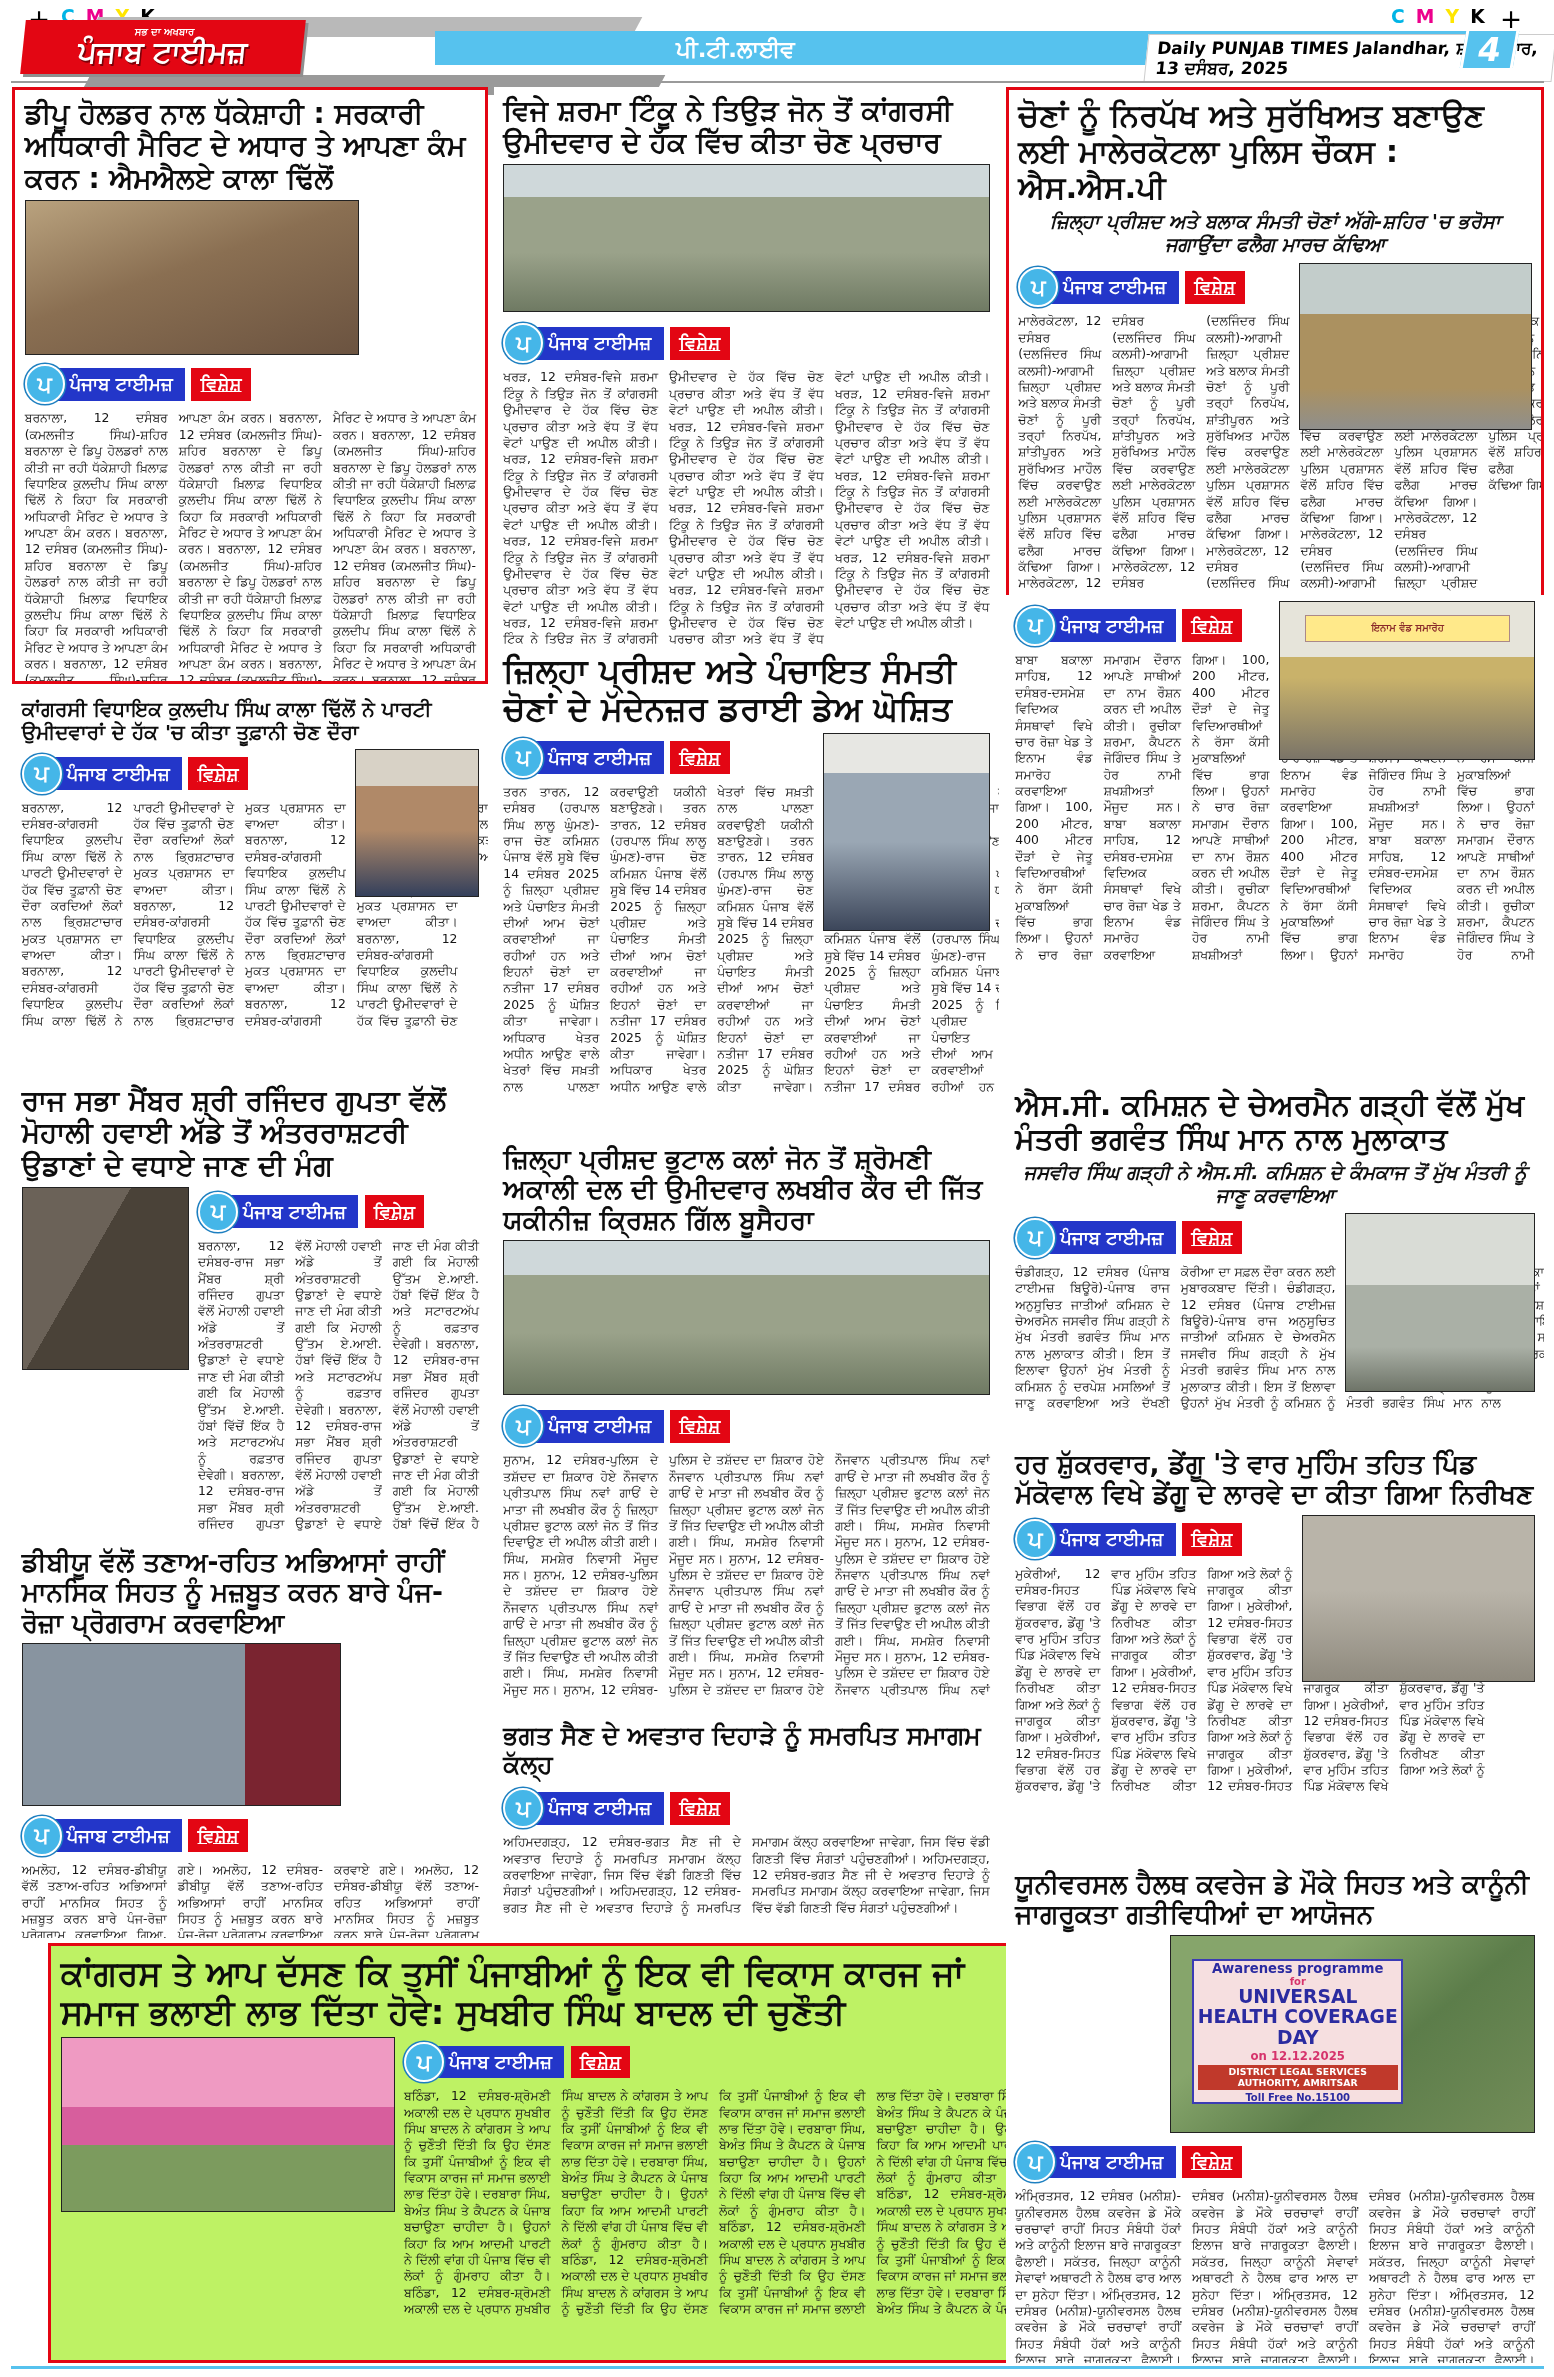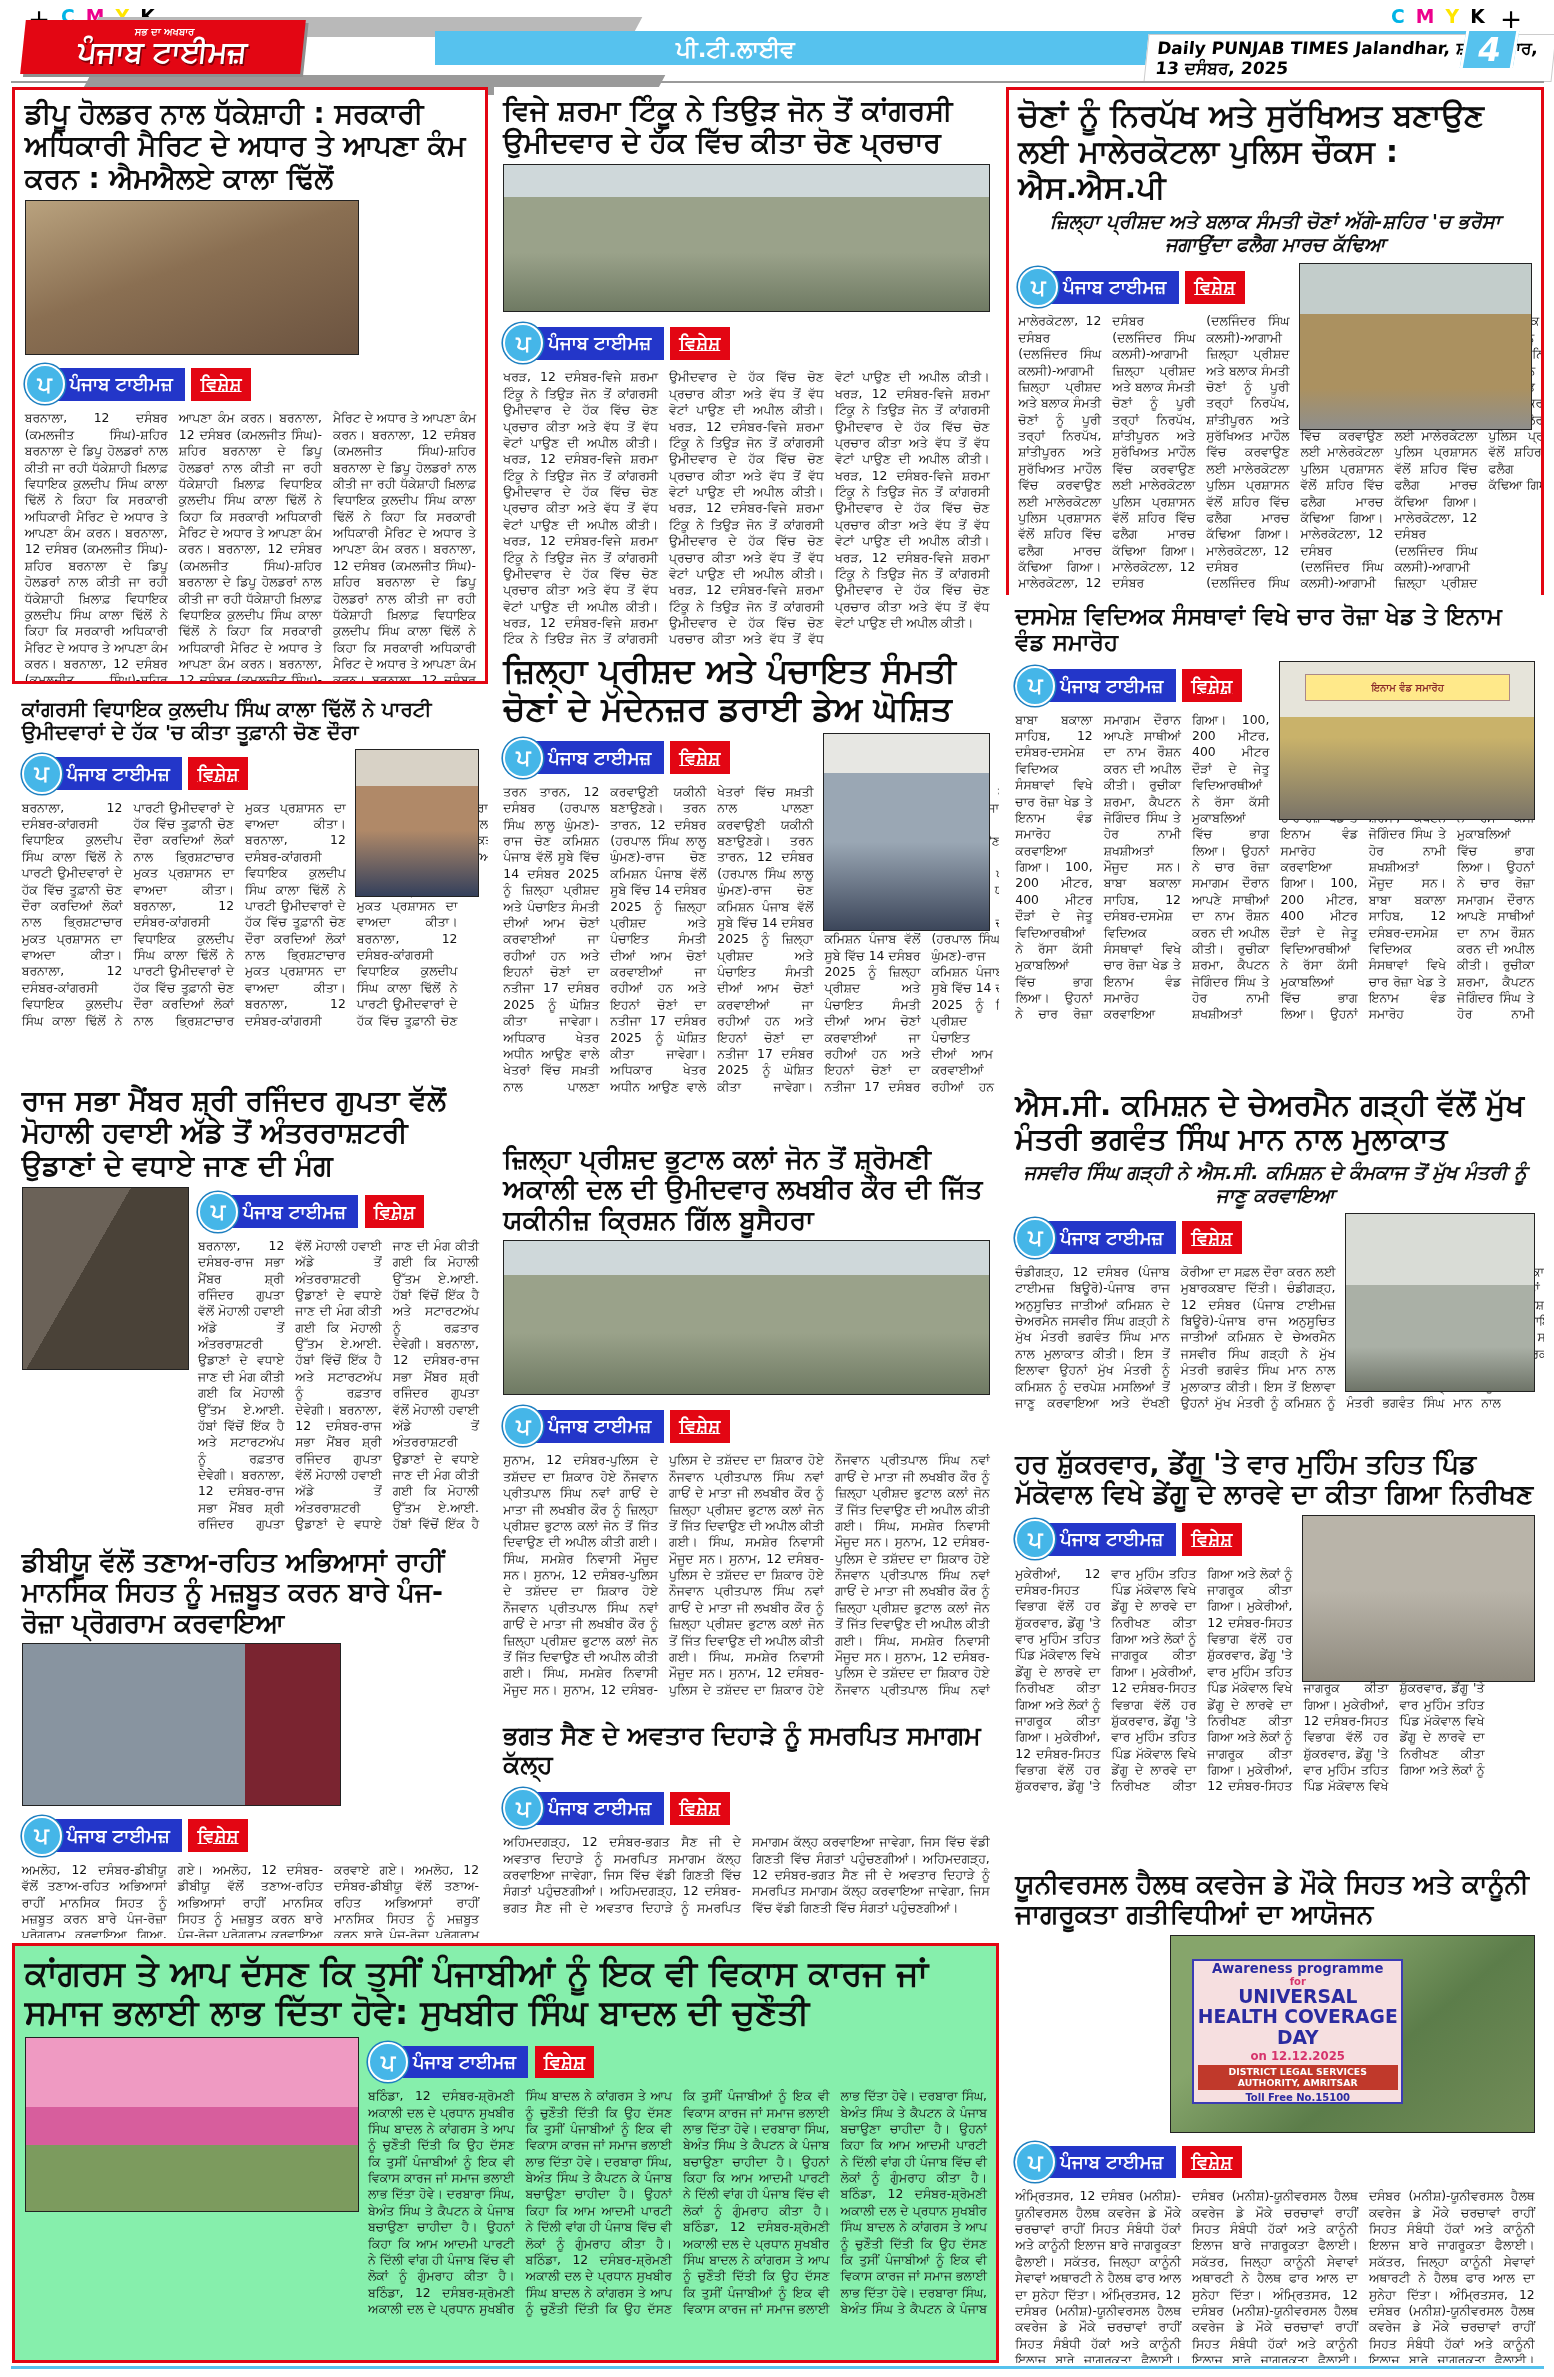--- a/index.html
+++ b/index.html
@@ -22,21 +22,21 @@
   .issue-box{position:absolute;left:1146px;top:34px;background:#fff;border:0.8px solid #ccc;
              padding:3.1px 9.3px;font-size:17px;font-weight:bold;color:#000;transform:skewX(-6deg);}
   .page-num{position:absolute;left:1463px;top:31px;width:47px;height:37px;background:#56c2ee;color:#fff;
             font-size:33px;font-weight:bold;display:flex;align-items:center;justify-content:center;
             transform:skewX(-10deg);border-left:3.1px solid #fff;border-right:3.1px solid #fff;}
   .head-rule{position:absolute;left:11px;top:81px;width:1533px;height:1.6px;background:#9a9a9a;}
   .foot-rule{position:absolute;left:11px;top:2366px;width:1533px;height:3.1px;background:#56c2ee;}
   
   .art{position:absolute;box-sizing:border-box;background:#fff;padding:6.2px 9.3px;overflow:hidden;}
   .red-border{border:3.9px solid #e30613;}
-  .cream{background:#86efac;}
+  .cream{background:#bef264;margin-left:36px;}
   .headline{font-weight:bold;line-height:1.16;color:#0d0d0d;margin:1.6px 0 4.7px 0;}
   .subhead{font-style:italic;font-weight:bold;text-align:center;font-size:19.4px;margin:1.6px 0 6.2px 0;}
   .badge{display:inline-flex;align-items:center;margin:4.7px 0 6.2px 0;position:relative;}
   .badge-circle{width:36px;height:36px;border-radius:50%;background:#45b6e8;color:#fff;z-index:2;
                 display:flex;align-items:center;justify-content:center;font-size:22px;font-weight:bold;
                 border:2.3px solid #fff;box-shadow:0 0 0 1.6px #1d7fc0;}
   .badge-name{background:#2336c9;color:#fff;font-weight:bold;font-size:18px;padding:5.4px 12.4px 5.4px 22px;margin-left:-17px;}
   .badge-tag{background:#e30613;color:#fff;font-weight:bold;font-size:18px;padding:5.4px 9.3px;margin-left:6.2px;
              text-decoration:underline;}
   .body{font-size:12.4px;line-height:1.32;text-align:justify;column-gap:11px;color:#151515;}
@@ -152,21 +152,20 @@
     <div class="photo ph-portrait fr" style="width:167px;height:198px"></div>
     <div class="badge">
       <div class="badge-circle">ਪ</div>
       <div class="badge-name">ਪੰਜਾਬ ਟਾਈਮਜ਼</div>
       <div class="badge-tag">ਵਿਸ਼ੇਸ਼</div>
     </div>
     <div class="body cols3" style="height:326px">ਤਰਨ ਤਾਰਨ, 12 ਦਸੰਬਰ (ਹਰਪਾਲ ਸਿੰਘ ਲਾਲੂ ਘੁੰਮਣ)-ਰਾਜ ਚੋਣ ਕਮਿਸ਼ਨ ਪੰਜਾਬ ਵੱਲੋਂ ਸੂਬੇ ਵਿੱਚ 14 ਦਸੰਬਰ 2025 ਨੂੰ ਜ਼ਿਲ੍ਹਾ ਪ੍ਰੀਸ਼ਦ ਅਤੇ ਪੰਚਾਇਤ ਸੰਮਤੀ ਦੀਆਂ ਆਮ ਚੋਣਾਂ ਕਰਵਾਈਆਂ ਜਾ ਰਹੀਆਂ ਹਨ ਅਤੇ ਇਹਨਾਂ ਚੋਣਾਂ ਦਾ ਨਤੀਜਾ 17 ਦਸੰਬਰ 2025 ਨੂੰ ਘੋਸ਼ਿਤ ਕੀਤਾ ਜਾਵੇਗਾ। ਅਧਿਕਾਰ ਖੇਤਰ ਅਧੀਨ ਆਉਣ ਵਾਲੇ ਖੇਤਰਾਂ ਵਿੱਚ ਸਖ਼ਤੀ ਨਾਲ ਪਾਲਣਾ ਕਰਵਾਉਣੀ ਯਕੀਨੀ ਬਣਾਉਣਗੇ। ਤਰਨ ਤਾਰਨ, 12 ਦਸੰਬਰ (ਹਰਪਾਲ ਸਿੰਘ ਲਾਲੂ ਘੁੰਮਣ)-ਰਾਜ ਚੋਣ ਕਮਿਸ਼ਨ ਪੰਜਾਬ ਵੱਲੋਂ ਸੂਬੇ ਵਿੱਚ 14 ਦਸੰਬਰ 2025 ਨੂੰ ਜ਼ਿਲ੍ਹਾ ਪ੍ਰੀਸ਼ਦ ਅਤੇ ਪੰਚਾਇਤ ਸੰਮਤੀ ਦੀਆਂ ਆਮ ਚੋਣਾਂ ਕਰਵਾਈਆਂ ਜਾ ਰਹੀਆਂ ਹਨ ਅਤੇ ਇਹਨਾਂ ਚੋਣਾਂ ਦਾ ਨਤੀਜਾ 17 ਦਸੰਬਰ 2025 ਨੂੰ ਘੋਸ਼ਿਤ ਕੀਤਾ ਜਾਵੇਗਾ। ਅਧਿਕਾਰ ਖੇਤਰ ਅਧੀਨ ਆਉਣ ਵਾਲੇ ਖੇਤਰਾਂ ਵਿੱਚ ਸਖ਼ਤੀ ਨਾਲ ਪਾਲਣਾ ਕਰਵਾਉਣੀ ਯਕੀਨੀ ਬਣਾਉਣਗੇ। ਤਰਨ ਤਾਰਨ, 12 ਦਸੰਬਰ (ਹਰਪਾਲ ਸਿੰਘ ਲਾਲੂ ਘੁੰਮਣ)-ਰਾਜ ਚੋਣ ਕਮਿਸ਼ਨ ਪੰਜਾਬ ਵੱਲੋਂ ਸੂਬੇ ਵਿੱਚ 14 ਦਸੰਬਰ 2025 ਨੂੰ ਜ਼ਿਲ੍ਹਾ ਪ੍ਰੀਸ਼ਦ ਅਤੇ ਪੰਚਾਇਤ ਸੰਮਤੀ ਦੀਆਂ ਆਮ ਚੋਣਾਂ ਕਰਵਾਈਆਂ ਜਾ ਰਹੀਆਂ ਹਨ ਅਤੇ ਇਹਨਾਂ ਚੋਣਾਂ ਦਾ ਨਤੀਜਾ 17 ਦਸੰਬਰ 2025 ਨੂੰ ਘੋਸ਼ਿਤ ਕੀਤਾ ਜਾਵੇਗਾ। ਅਧਿਕਾਰ ਖੇਤਰ ਅਧੀਨ ਆਉਣ ਵਾਲੇ ਖੇਤਰਾਂ ਵਿੱਚ ਸਖ਼ਤੀ ਨਾਲ ਪਾਲਣਾ ਕਰਵਾਉਣੀ ਯਕੀਨੀ ਬਣਾਉਣਗੇ। ਤਰਨ ਤਾਰਨ, 12 ਦਸੰਬਰ (ਹਰਪਾਲ ਸਿੰਘ ਲਾਲੂ ਘੁੰਮਣ)-ਰਾਜ ਚੋਣ ਕਮਿਸ਼ਨ ਪੰਜਾਬ ਵੱਲੋਂ ਸੂਬੇ ਵਿੱਚ 14 ਦਸੰਬਰ 2025 ਨੂੰ ਜ਼ਿਲ੍ਹਾ ਪ੍ਰੀਸ਼ਦ ਅਤੇ ਪੰਚਾਇਤ ਸੰਮਤੀ ਦੀਆਂ ਆਮ ਚੋਣਾਂ ਕਰਵਾਈਆਂ ਜਾ ਰਹੀਆਂ ਹਨ ਅਤੇ ਇਹਨਾਂ ਚੋਣਾਂ ਦਾ ਨਤੀਜਾ 17 ਦਸੰਬਰ 2025 ਨੂੰ ਘੋਸ਼ਿਤ ਕੀਤਾ ਜਾਵੇਗਾ। ਅਧਿਕਾਰ ਖੇਤਰ ਅਧੀਨ ਆਉਣ ਵਾਲੇ ਖੇਤਰਾਂ ਵਿੱਚ ਸਖ਼ਤੀ ਨਾਲ ਪਾਲਣਾ ਕਰਵਾਉਣੀ ਯਕੀਨੀ ਬਣਾਉਣਗੇ। ਤਰਨ ਤਾਰਨ, 12 ਦਸੰਬਰ (ਹਰਪਾਲ ਸਿੰਘ ਲਾਲੂ ਘੁੰਮਣ)-ਰਾਜ ਚੋਣ ਕਮਿਸ਼ਨ ਪੰਜਾਬ ਵੱਲੋਂ ਸੂਬੇ ਵਿੱਚ 14 ਦਸੰਬਰ 2025 ਨੂੰ ਜ਼ਿਲ੍ਹਾ ਪ੍ਰੀਸ਼ਦ ਅਤੇ ਪੰਚਾਇਤ ਸੰਮਤੀ ਦੀਆਂ ਆਮ ਚੋਣਾਂ ਕਰਵਾਈਆਂ ਜਾ ਰਹੀਆਂ ਹਨ ਅਤੇ ਇਹਨਾਂ ਚੋਣਾਂ ਦਾ ਨਤੀਜਾ 17 ਦਸੰਬਰ 2025 ਨੂੰ ਘੋਸ਼ਿਤ ਕੀਤਾ ਜਾਵੇਗਾ। ਅਧਿਕਾਰ ਖੇਤਰ ਅਧੀਨ ਆਉਣ ਵਾਲੇ ਖੇਤਰਾਂ ਵਿੱਚ ਸਖ਼ਤੀ ਨਾਲ ਪਾਲਣਾ ਕਰਵਾਉਣੀ ਯਕੀਨੀ ਬਣਾਉਣਗੇ।</div>
   </div>
 
   <div class="art" style="left:1006px;top:595px;width:538px;height:480px">
-    <div class="headline" style="font-size:23px">ਦਸਮੇਸ਼ ਵਿਦਿਅਕ ਸੰਸਥਾਵਾਂ ਵਿਖੇ ਚਾਰ ਰੋਜ਼ਾ ਖੇਡ ਤੇ ਇਨਾਮ ਵੰਡ ਸਮਾਰੋਹ</div>
     <div class="photo ph-event fr" style="width:256px;height:159px">
       <div class="strip">ਇਨਾਮ ਵੰਡ ਸਮਾਰੋਹ</div>
     </div>
     <div class="badge">
       <div class="badge-circle">ਪ</div>
       <div class="badge-name">ਪੰਜਾਬ ਟਾਈਮਜ਼</div>
       <div class="badge-tag">ਵਿਸ਼ੇਸ਼</div>
     </div>
     <div class="body cols3" style="height:326px">ਬਾਬਾ ਬਕਾਲਾ ਸਾਹਿਬ, 12 ਦਸੰਬਰ-ਦਸਮੇਸ਼ ਵਿਦਿਅਕ ਸੰਸਥਾਵਾਂ ਵਿਖੇ ਚਾਰ ਰੋਜ਼ਾ ਖੇਡ ਤੇ ਇਨਾਮ ਵੰਡ ਸਮਾਰੋਹ ਕਰਵਾਇਆ ਗਿਆ। 100, 200 ਮੀਟਰ, 400 ਮੀਟਰ ਦੌੜਾਂ ਦੇ ਜੇਤੂ ਵਿਦਿਆਰਥੀਆਂ ਨੇ ਰੱਸਾ ਕੱਸੀ ਮੁਕਾਬਲਿਆਂ ਵਿੱਚ ਭਾਗ ਲਿਆ। ਉਹਨਾਂ ਨੇ ਚਾਰ ਰੋਜ਼ਾ ਸਮਾਗਮ ਦੌਰਾਨ ਆਪਣੇ ਸਾਥੀਆਂ ਦਾ ਨਾਮ ਰੌਸ਼ਨ ਕਰਨ ਦੀ ਅਪੀਲ ਕੀਤੀ। ਰੁਚੀਕਾ ਸ਼ਰਮਾ, ਕੈਪਟਨ ਜੋਗਿੰਦਰ ਸਿੰਘ ਤੇ ਹੋਰ ਨਾਮੀ ਸ਼ਖਸ਼ੀਅਤਾਂ ਮੌਜੂਦ ਸਨ। ਬਾਬਾ ਬਕਾਲਾ ਸਾਹਿਬ, 12 ਦਸੰਬਰ-ਦਸਮੇਸ਼ ਵਿਦਿਅਕ ਸੰਸਥਾਵਾਂ ਵਿਖੇ ਚਾਰ ਰੋਜ਼ਾ ਖੇਡ ਤੇ ਇਨਾਮ ਵੰਡ ਸਮਾਰੋਹ ਕਰਵਾਇਆ ਗਿਆ। 100, 200 ਮੀਟਰ, 400 ਮੀਟਰ ਦੌੜਾਂ ਦੇ ਜੇਤੂ ਵਿਦਿਆਰਥੀਆਂ ਨੇ ਰੱਸਾ ਕੱਸੀ ਮੁਕਾਬਲਿਆਂ ਵਿੱਚ ਭਾਗ ਲਿਆ। ਉਹਨਾਂ ਨੇ ਚਾਰ ਰੋਜ਼ਾ ਸਮਾਗਮ ਦੌਰਾਨ ਆਪਣੇ ਸਾਥੀਆਂ ਦਾ ਨਾਮ ਰੌਸ਼ਨ ਕਰਨ ਦੀ ਅਪੀਲ ਕੀਤੀ। ਰੁਚੀਕਾ ਸ਼ਰਮਾ, ਕੈਪਟਨ ਜੋਗਿੰਦਰ ਸਿੰਘ ਤੇ ਹੋਰ ਨਾਮੀ ਸ਼ਖਸ਼ੀਅਤਾਂ ਮੌਜੂਦ ਸਨ। ਬਾਬਾ ਬਕਾਲਾ ਸਾਹਿਬ, 12 ਦਸੰਬਰ-ਦਸਮੇਸ਼ ਵਿਦਿਅਕ ਸੰਸਥਾਵਾਂ ਵਿਖੇ ਚਾਰ ਰੋਜ਼ਾ ਖੇਡ ਤੇ ਇਨਾਮ ਵੰਡ ਸਮਾਰੋਹ ਕਰਵਾਇਆ ਗਿਆ। 100, 200 ਮੀਟਰ, 400 ਮੀਟਰ ਦੌੜਾਂ ਦੇ ਜੇਤੂ ਵਿਦਿਆਰਥੀਆਂ ਨੇ ਰੱਸਾ ਕੱਸੀ ਮੁਕਾਬਲਿਆਂ ਵਿੱਚ ਭਾਗ ਲਿਆ। ਉਹਨਾਂ ਨੇ ਚਾਰ ਰੋਜ਼ਾ ਸਮਾਗਮ ਦੌਰਾਨ ਆਪਣੇ ਸਾਥੀਆਂ ਦਾ ਨਾਮ ਰੌਸ਼ਨ ਕਰਨ ਦੀ ਅਪੀਲ ਕੀਤੀ। ਰੁਚੀਕਾ ਸ਼ਰਮਾ, ਕੈਪਟਨ ਜੋਗਿੰਦਰ ਸਿੰਘ ਤੇ ਹੋਰ ਨਾਮੀ ਸ਼ਖਸ਼ੀਅਤਾਂ ਮੌਜੂਦ ਸਨ। ਬਾਬਾ ਬਕਾਲਾ ਸਾਹਿਬ, 12 ਦਸੰਬਰ-ਦਸਮੇਸ਼ ਵਿਦਿਅਕ ਸੰਸਥਾਵਾਂ ਵਿਖੇ ਚਾਰ ਰੋਜ਼ਾ ਖੇਡ ਤੇ ਇਨਾਮ ਵੰਡ ਸਮਾਰੋਹ ਕਰਵਾਇਆ ਗਿਆ। 100, 200 ਮੀਟਰ, 400 ਮੀਟਰ ਦੌੜਾਂ ਦੇ ਜੇਤੂ ਵਿਦਿਆਰਥੀਆਂ ਨੇ ਰੱਸਾ ਕੱਸੀ ਮੁਕਾਬਲਿਆਂ ਵਿੱਚ ਭਾਗ ਲਿਆ। ਉਹਨਾਂ ਨੇ ਚਾਰ ਰੋਜ਼ਾ ਸਮਾਗਮ ਦੌਰਾਨ ਆਪਣੇ ਸਾਥੀਆਂ ਦਾ ਨਾਮ ਰੌਸ਼ਨ ਕਰਨ ਦੀ ਅਪੀਲ ਕੀਤੀ। ਰੁਚੀਕਾ ਸ਼ਰਮਾ, ਕੈਪਟਨ ਜੋਗਿੰਦਰ ਸਿੰਘ ਤੇ ਹੋਰ ਨਾਮੀ ਸ਼ਖਸ਼ੀਅਤਾਂ ਮੌਜੂਦ ਸਨ। ਬਾਬਾ ਬਕਾਲਾ ਸਾਹਿਬ, 12 ਦਸੰਬਰ-ਦਸਮੇਸ਼ ਵਿਦਿਅਕ ਸੰਸਥਾਵਾਂ ਵਿਖੇ ਚਾਰ ਰੋਜ਼ਾ ਖੇਡ ਤੇ ਇਨਾਮ ਵੰਡ ਸਮਾਰੋਹ ਕਰਵਾਇਆ ਗਿਆ। 100, 200 ਮੀਟਰ, 400 ਮੀਟਰ ਦੌੜਾਂ ਦੇ ਜੇਤੂ ਵਿਦਿਆਰਥੀਆਂ ਨੇ ਰੱਸਾ ਕੱਸੀ ਮੁਕਾਬਲਿਆਂ ਵਿੱਚ ਭਾਗ ਲਿਆ। ਉਹਨਾਂ ਨੇ ਚਾਰ ਰੋਜ਼ਾ ਸਮਾਗਮ ਦੌਰਾਨ ਆਪਣੇ ਸਾਥੀਆਂ ਦਾ ਨਾਮ ਰੌਸ਼ਨ ਕਰਨ ਦੀ ਅਪੀਲ ਕੀਤੀ। ਰੁਚੀਕਾ ਸ਼ਰਮਾ, ਕੈਪਟਨ ਜੋਗਿੰਦਰ ਸਿੰਘ ਤੇ ਹੋਰ ਨਾਮੀ ਸ਼ਖਸ਼ੀਅਤਾਂ ਮੌਜੂਦ ਸਨ।</div>
   </div>

